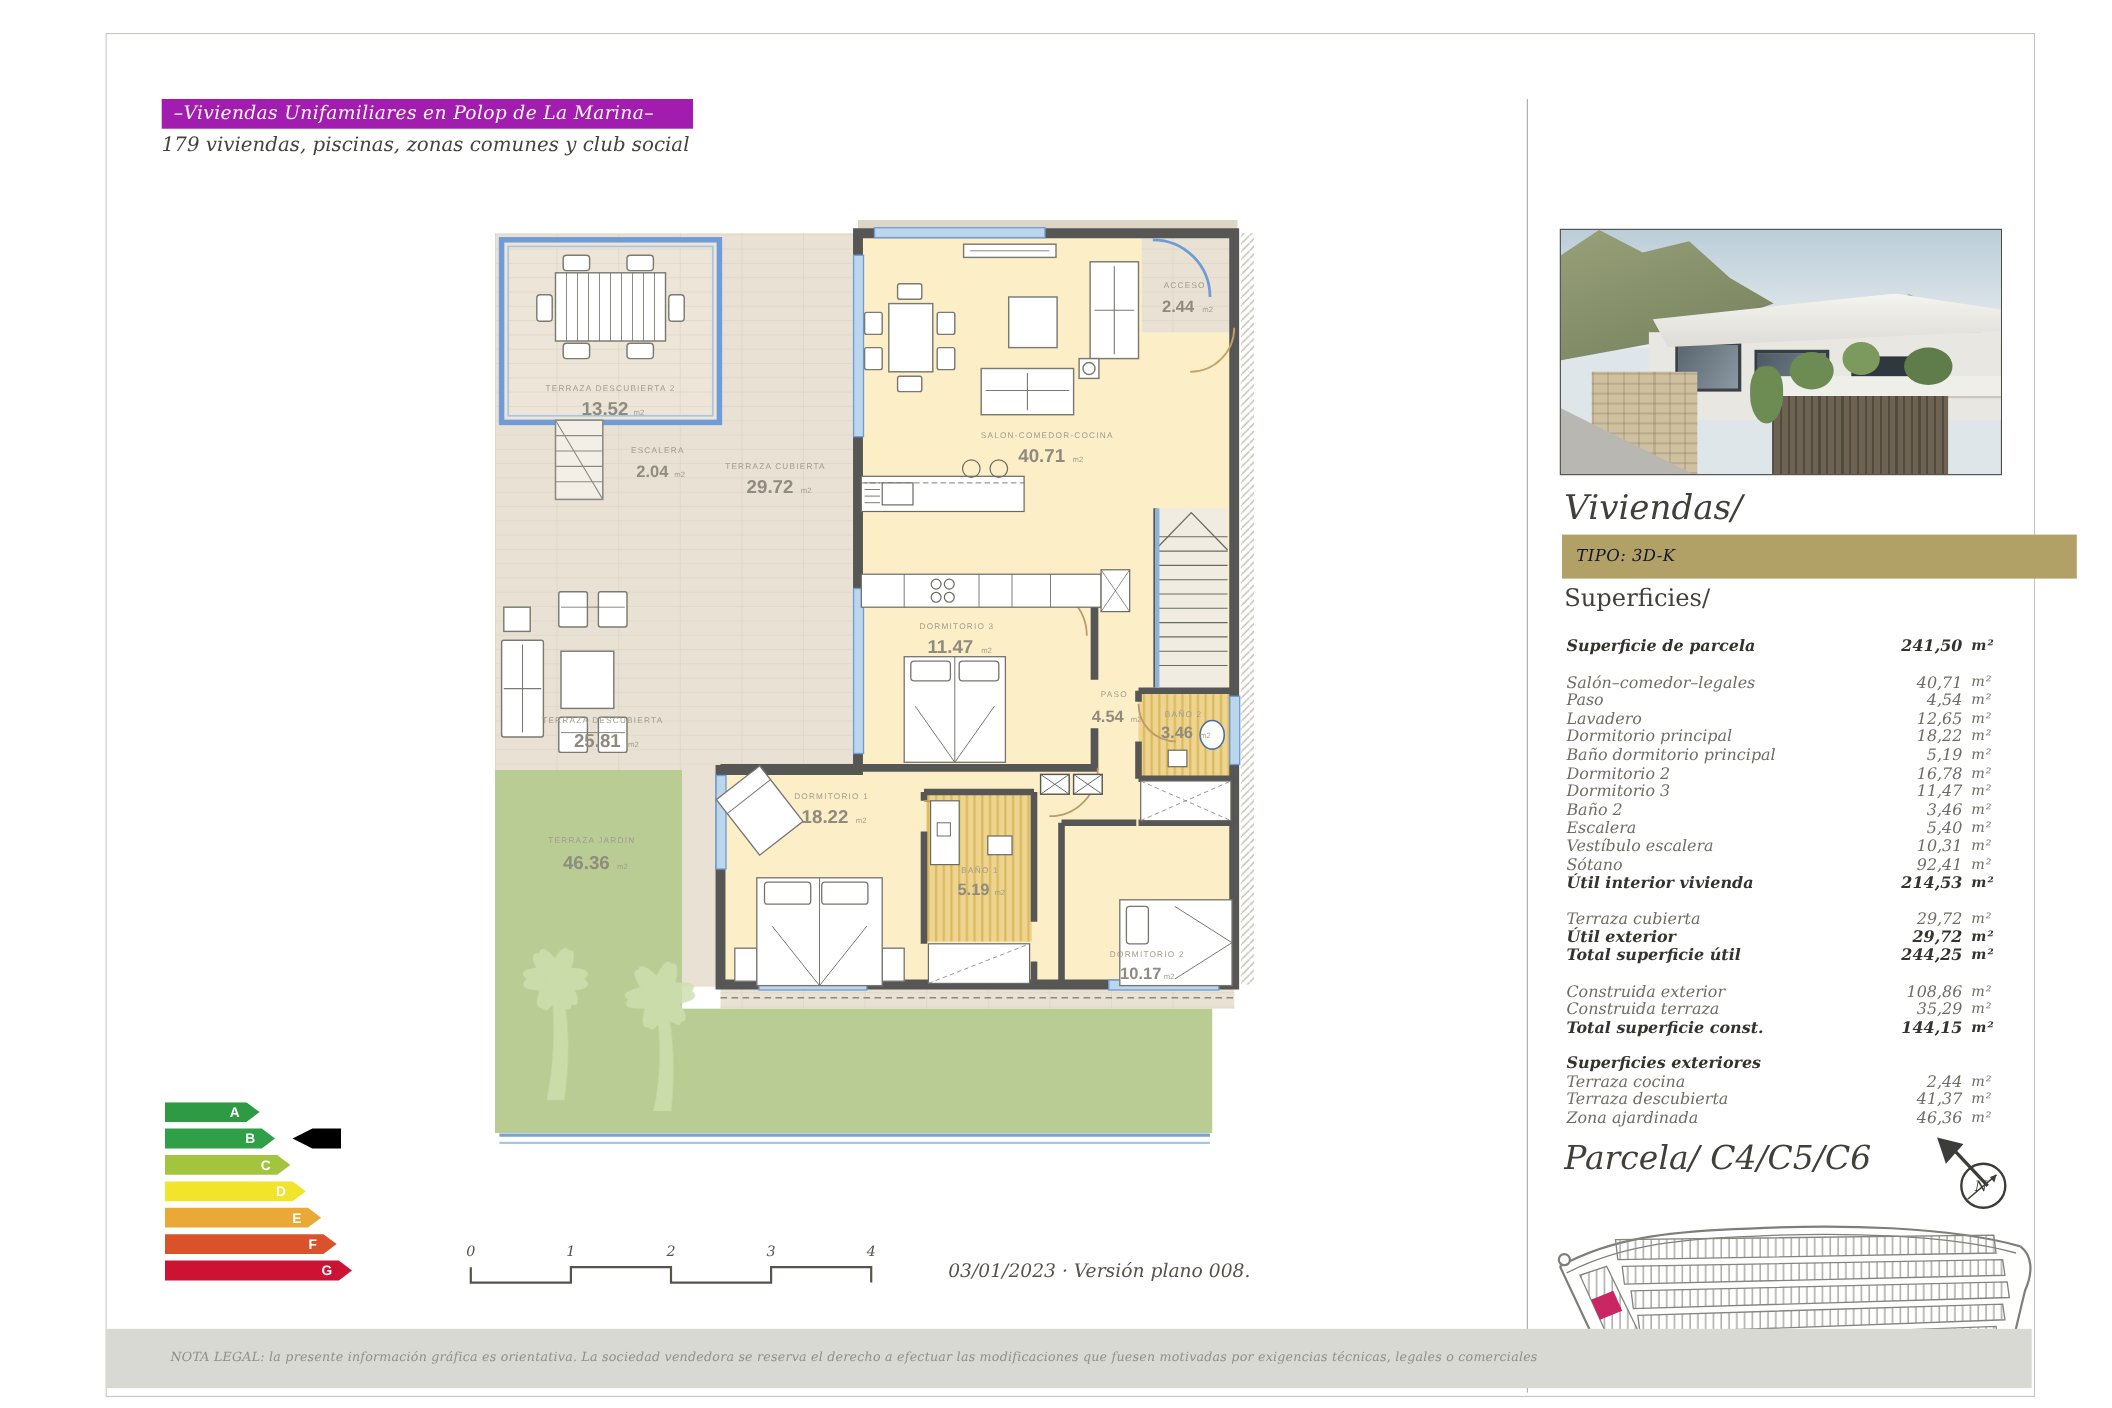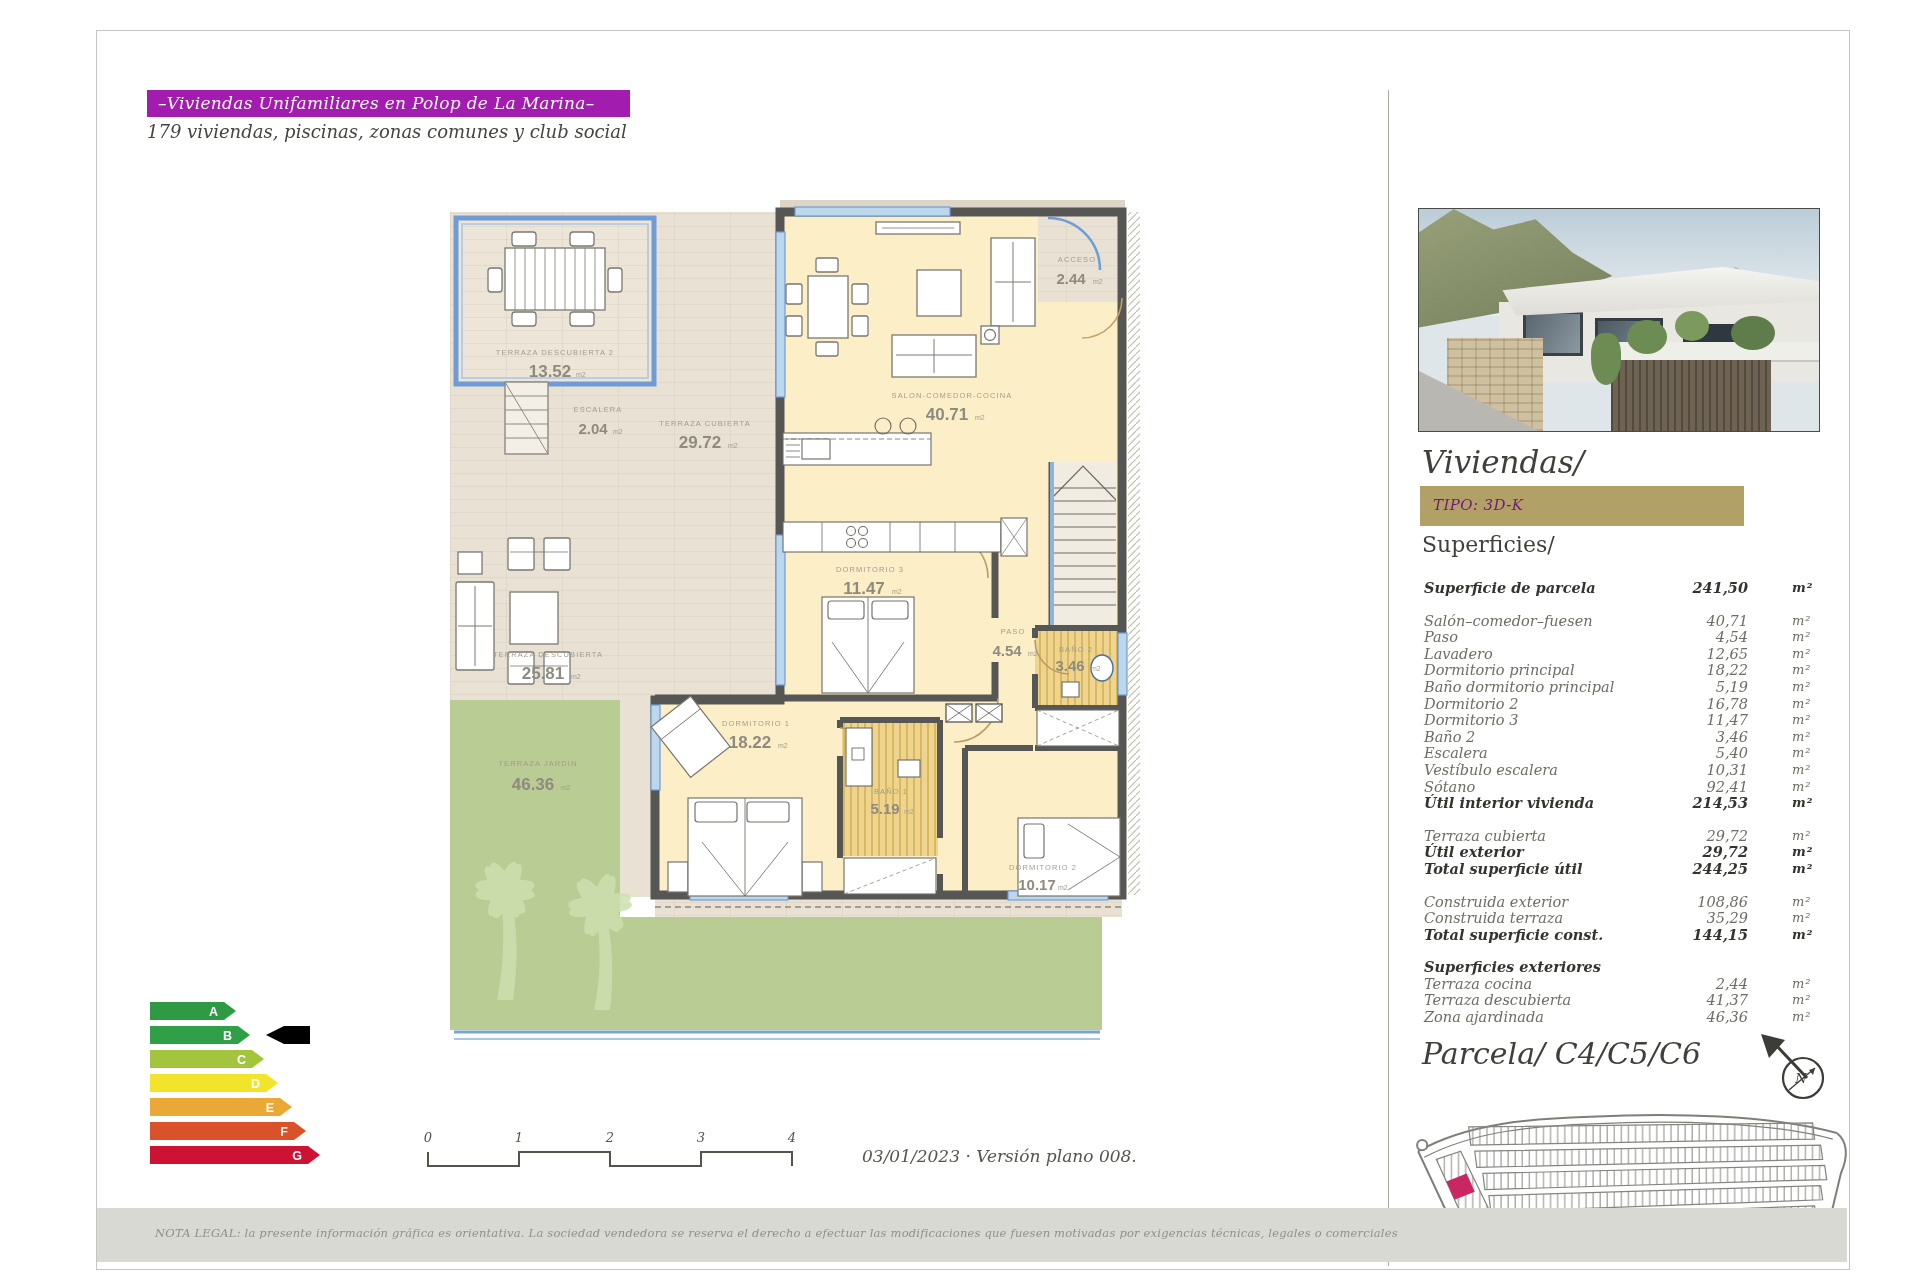--- a/index.html
+++ b/index.html
@@ -27,25 +27,25 @@
   .photo .win3{position:absolute;left:66%;top:52%;width:13%;height:14%;background:#2f383e;}
   .photo .stone{position:absolute;left:7%;top:58%;width:24%;height:42%;background:#cfc0a0;
     background-image:repeating-linear-gradient(0deg,rgba(120,104,76,.25) 0 2px,transparent 2px 9px),
                      repeating-linear-gradient(90deg,rgba(120,104,76,.22) 0 2px,transparent 2px 14px);}
   .photo .parapet{position:absolute;left:44%;top:60%;width:56%;height:8%;background:#efefe9;box-shadow:0 2px 0 #c9c7bf;}
   .photo .garage{position:absolute;left:48%;top:68%;width:40%;height:32%;background:#6e6353;
     background-image:repeating-linear-gradient(90deg,rgba(0,0,0,.25) 0 2px,transparent 2px 7px);}
   .photo .road{position:absolute;left:0;bottom:0;width:30%;height:30%;background:#b9b7b1;clip-path:polygon(0 100%,0 10%,100% 100%);}
   .photo .plant{position:absolute;border-radius:50%;}
   .viv-title{left:1422px;top:444px;font-style:italic;font-size:31px;color:#403f39;}
-  .tipo-bar{left:1420px;top:486px;width:324px;height:40px;background:#b2a167;color:#701a75;
+  .tipo-bar{left:1420px;top:486px;width:468px;height:40px;background:#b2a167;color:#0f172a;
     font-style:italic;font-size:15px;padding:10px 0 0 13px;box-sizing:border-box;letter-spacing:.4px;}
   .sup-title{left:1422px;top:532px;font-size:22px;color:#403f39;}
   .sup-table{left:1424px;top:580px;width:408px;font-style:italic;font-size:14.5px;color:#6e6c63;}
-  .sup-table .row{display:flex;line-height:16.6px;gap:36px;}
+  .sup-table .row{display:flex;line-height:16.6px;}
   .sup-table .row.gap{margin-top:16px;}
   .sup-table .row.strong{color:#34332e;font-weight:600;}
   .sup-table .lbl{flex:1;}
   .sup-table .val{width:70px;text-align:right;}
   .sup-table .unit{width:40px;padding-left:8px;font-size:13px;letter-spacing:1px;}
   .parcela-title{left:1422px;top:1036px;font-style:italic;font-size:30px;color:#403f39;}
   
   .legal-strip{left:97px;top:1208px;width:1750px;height:54px;background:#d9d9d3;}
   .legal-text{left:155px;top:1226px;font-style:italic;font-size:11.5px;color:#90908a;letter-spacing:.2px;}
   .date-text{left:862px;top:1146px;font-style:italic;font-size:17px;color:#55534c;}
@@ -357,21 +357,21 @@
 <div class="abs tipo-bar">TIPO: 3D-K</div>
 <div class="abs sup-title">Superficies/</div>
 
 <div class="abs sup-table">
   <div class="row strong">
       <span class="lbl">Superficie de parcela</span>
       <span class="val">241,50</span>
       <span class="unit">m²</span>
     </div>
   <div class="row gap">
-      <span class="lbl">Salón–comedor–fuesen</span>
+      <span class="lbl">Salón–comedor–legales</span>
       <span class="val">40,71</span>
       <span class="unit">m²</span>
     </div>
   <div class="row">
       <span class="lbl">Paso</span>
       <span class="val">4,54</span>
       <span class="unit">m²</span>
     </div>
   <div class="row">
       <span class="lbl">Lavadero</span>

